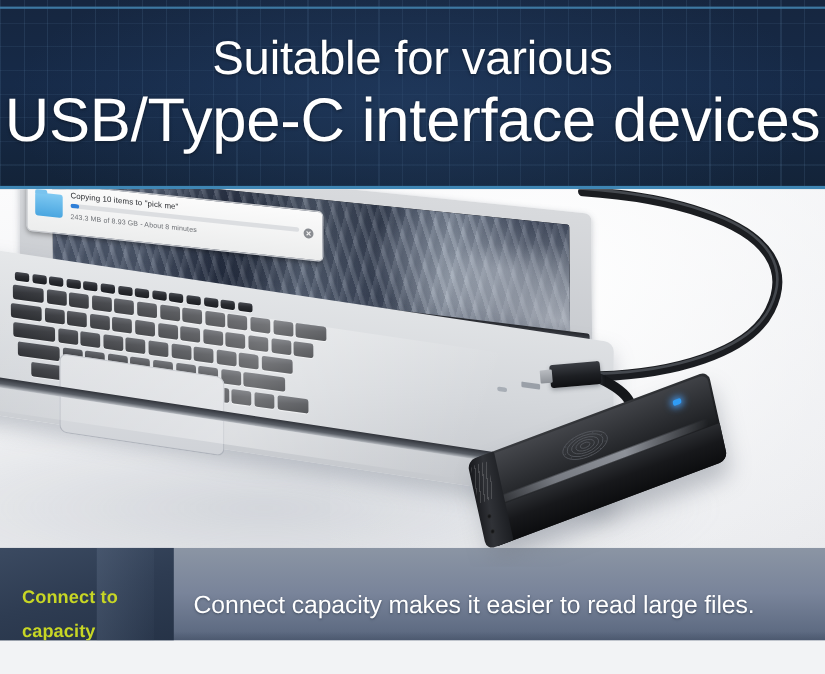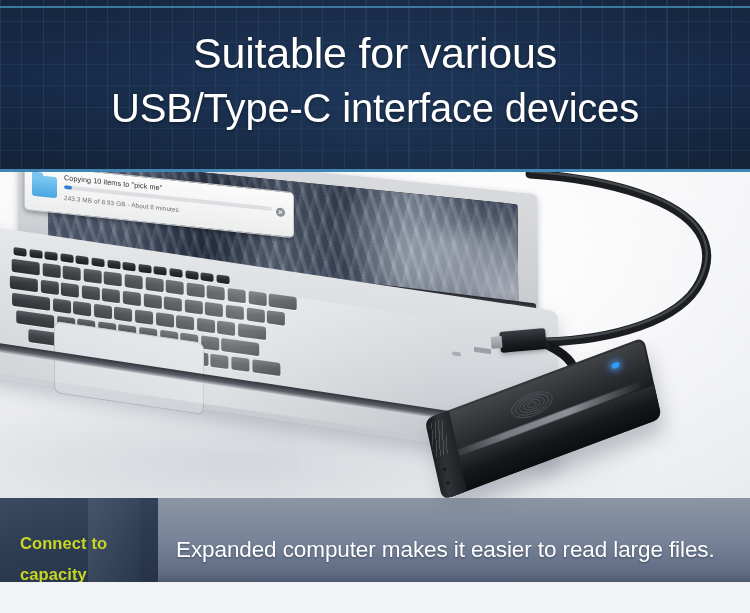--- a/index.html
+++ b/index.html
@@ -67,21 +67,21 @@
     text-align: center;
     color: #ffffff;
     font-size: 43px;
     line-height: 55px;
     font-weight: 400;
     letter-spacing: -0.2px;
     text-shadow: 0 1px 3px rgba(0,0,0,0.45);
     white-space: nowrap;
   }
   .header-title .tline { display: block; }
-  .header-title .tline2 { font-size: 40px; }
+  .header-title .tline2 { font-size: 56px; }
 
   
   .photo {
     position: absolute;
     left: 0; top: 172px;
     width: 750px;
     height: 343px;
     overflow: hidden;
     background: linear-gradient(170deg, #fbfbfc 0%, #f1f2f4 45%, #e9eaed 100%);
   }
@@ -629,15 +629,15 @@
   </div>
 
   <div class="bottom-band">
     <div class="band-right"></div>
     <div class="band-left"></div>
     <div class="band-caption">
       <span class="cline">Connect to</span>
       <span class="cline">capacity</span>
     </div>
   </div>
-  <div class="band-tagline">Expanded computer makes it easier to read large files.</div>
+  <div class="band-tagline">Connect capacity makes it easier to read large files.</div>
 
 </div>
 
 </body></html>

